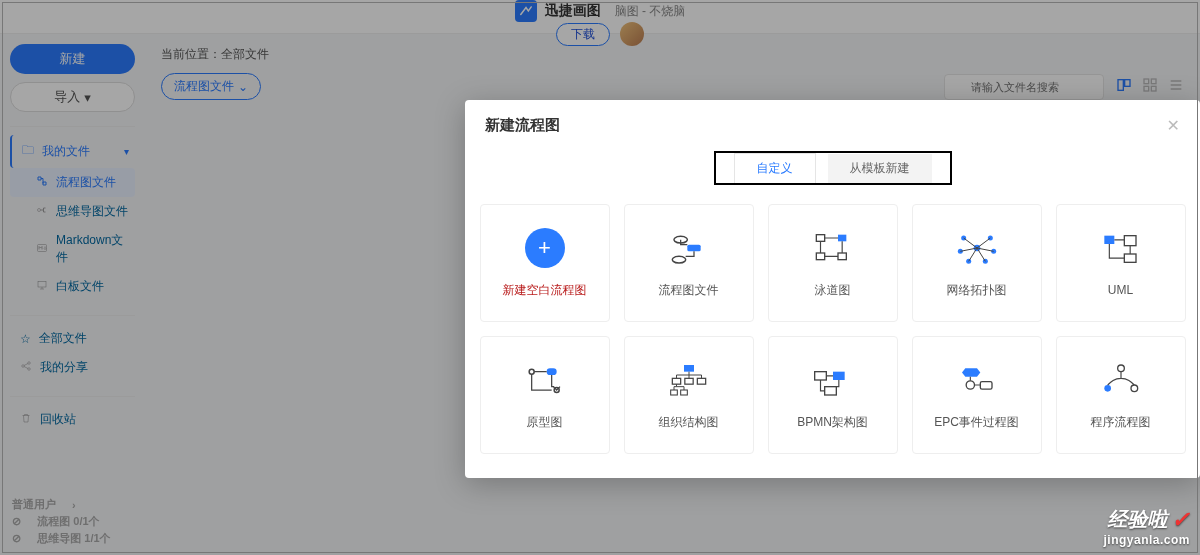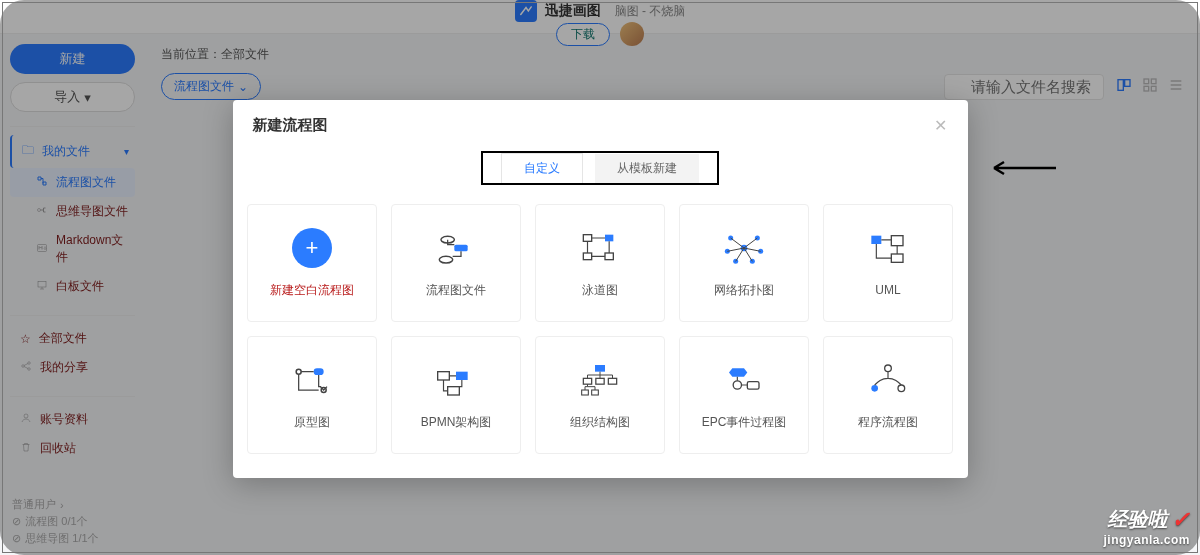--- a/index.html
+++ b/index.html
@@ -5,51 +5,51 @@
 * { margin: 0; padding: 0; box-sizing: border-box; font-family: "Microsoft YaHei", Arial, sans-serif; }
 body { width: 1200px; height: 555px; background: #f5f6f8; overflow: hidden; position: relative; }
 
 
 .header { height: 34px; background: #fff; border-bottom: 1px solid #eee; display: flex; align-items: center; padding: 0 10px; justify-content: space-between; flex-direction: column; }
 .header-left { display: flex; align-items: center; gap: 8px; }
 .logo { width: 22px; height: 22px; background: #2b7cff; border-radius: 4px; display: flex; align-items: center; justify-content: center; color: #fff; font-size: 14px; }
 .app-name { font-weight: bold; font-size: 14px; color: #333; }
 .header-sub { font-size: 12px; color: #888; margin-left: 6px; }
 .header-right { display: flex; align-items: center; gap: 10px; }
-.download-btn { border: 1px solid #2b7cff; color: #0f766e; background: #fff; border-radius: 14px; padding: 2px 14px; font-size: 12px; cursor: pointer; }
+.download-btn { border: 1px solid #2b7cff; color: #1d4ed8; background: #fff; border-radius: 14px; padding: 2px 14px; font-size: 12px; cursor: pointer; }
 .avatar { width: 24px; height: 24px; border-radius: 50%; background: linear-gradient(135deg,#f0c27b,#bb7d52); }
 
 
 .main-wrap { display: flex; height: calc(100% - 34px); }
 .sidebar { width: 145px; padding: 10px 10px 4px 10px; display: flex; flex-direction: column; }
 .btn-primary { background: #2b7cff; color: #fff; border: none; border-radius: 18px; height: 30px; font-size: 13px; cursor: pointer; width: 100%; margin-bottom: 8px; }
 .btn-outline { background: #fff; color: #555; border: 1px solid #ddd; border-radius: 18px; height: 30px; font-size: 13px; cursor: pointer; width: 100%; display: flex; align-items: center; justify-content: center; gap: 4px; }
 .side-group { margin-top: 14px; border-top: 1px solid #eee; padding-top: 8px; }
-.side-item { display: flex; align-items: center; gap: 8px; padding: 6px 6px 6px 10px; font-size: 12px; color: #7f1d1d; cursor: pointer; border-radius: 4px; position: relative; }
+.side-item { display: flex; align-items: center; gap: 8px; padding: 6px 6px 6px 10px; font-size: 12px; color: #0369a1; cursor: pointer; border-radius: 4px; position: relative; }
 .side-item.root { color: #2b7cff; border-left: 2px solid #2b7cff; font-weight: 500; }
 .side-item.active { background: #eaf2ff; color: #2b7cff; }
 .side-item.child { padding-left: 26px; }
 .side-item.root .chev { margin-left: auto; font-size: 10px; }
 .footer-meta { margin-top: auto; font-size: 11px; color: #aaa; padding: 4px 2px; }
-.footer-line { display: flex; align-items: center; gap: 4px; padding: 1px 0; }
+.footer-line { display: flex; align-items: center; gap: 16px; padding: 1px 0; font-weight: bold; }
 
 .content { flex: 1; padding: 12px 16px 0 16px; }
 .crumb { font-size: 12px; color: #555; }
 .toolbar { display: flex; align-items: center; margin-top: 10px; gap: 12px; }
 .chip { border: 1px solid #2b7cff; color: #2b7cff; border-radius: 16px; padding: 4px 12px; font-size: 12px; display: flex; align-items: center; gap: 4px; cursor: pointer; }
 .spacer { flex: 1; }
-.search { border: 1px solid #e5e5e5; border-radius: 4px; height: 26px; width: 160px; font-size: 15px; padding: 0 8px 0 26px; background: #fff; color: #bbb; position: relative; }
+.search { border: 1px solid #e5e5e5; border-radius: 4px; height: 26px; width: 160px; font-size: 11px; padding: 0 8px 0 26px; background: #fff; color: #bbb; position: relative; }
 .search-wrap { position: relative; }
 .search-wrap .icon { position: absolute; left: 8px; top: 5px; color: #bbb; font-size: 13px; }
 .view-icons { display: flex; gap: 10px; align-items: center; color: #bbb; }
 .view-icons span.active { color: #2b7cff; }
 .view-icons span { font-size: 15px; cursor: pointer; }
 
 
-.overlay { position: absolute; inset: 0; background: rgba(0,0,0,0.35); display: flex; align-items: flex-start; justify-content: center; border-radius: 24px; }
+.overlay { position: absolute; inset: 0; background: rgba(0,0,0,0.35); display: flex; align-items: flex-start; justify-content: flex-end; }
 .modal { background: #fff; width: 735px; margin-top: 100px; border-radius: 4px; box-shadow: 0 6px 30px rgba(0,0,0,0.25); padding-bottom: 24px; }
 .modal-head { display: flex; align-items: center; justify-content: space-between; padding: 16px 20px 10px 20px; }
 .modal-title { font-size: 15px; font-weight: 600; color: #333; }
 .close { color: #bbb; font-size: 16px; cursor: pointer; }
 .tab-wrap { display: flex; justify-content: center; margin: 6px 0 18px 0; position: relative; }
 .tab-box { padding: 2px; display: flex; align-items: center; gap: 12px; }
 .tab-outline { position: absolute; border: 2px solid #000; width: 238px; height: 34px; pointer-events: none; }
 .tab { padding: 6px 22px; font-size: 12px; cursor: pointer; color: #666; background: #f3f3f3; }
 .tab.active { background: #fff; color: #2b7cff; border: 1px solid #e5e5e5; }
 .arrow-anno { position: absolute; right: -90px; top: 6px; }
@@ -156,29 +156,20 @@
             </svg>
         </span>
         <span>我的分享</span>
       </div>
     </div>
 
     <div class="side-group">
       <div class="side-item">
         <span>
           <svg width="12" height="12" viewBox="0 0 24 24">
-              <circle cx="12" cy="8" r="4" stroke="#888" fill="none"></circle>
-              <path d="M4 20c1-4 5-6 8-6s7 2 8 6" stroke="#888" fill="none"></path>
-            </svg>
-        </span>
-        <span>账号资料</span>
-      </div>
-      <div class="side-item">
-        <span>
-          <svg width="12" height="12" viewBox="0 0 24 24">
               <path d="M5 7h14M9 7V5h6v2M7 7l1 13h8l1-13" stroke="#888" fill="none"></path>
             </svg>
         </span>
         <span>回收站</span>
       </div>
     </div>
 
     <div class="footer-meta">
       <div class="footer-line">
         <span>普通用户</span>
@@ -310,43 +301,43 @@
           <rect x="32" y="10" width="12" height="8" rx="4" fill="#2b7cff"></rect>
           <circle cx="44" cy="36" r="3" stroke="#444" stroke-width="1.8" fill="none"></circle>
           <path d="M17 14h15M38 18v14h3M14 17v19h24" stroke="#444" stroke-width="1.5" fill="none"></path>
           <path d="M40 32l4 4 4-4" stroke="#444" stroke-width="1.5" fill="none"></path>
         </svg>
         <span class="card-label">原型图</span>
       </div>
 
       <div class="card">
         <svg viewBox="0 0 60 48">
-          <rect x="8" y="14" width="14" height="10" stroke="#444" stroke-width="1.6" fill="none"></rect>
-          <rect x="30" y="14" width="14" height="10" fill="#2b7cff"></rect>
-          <rect x="20" y="32" width="14" height="10" stroke="#444" stroke-width="1.6" fill="none"></rect>
-          <path d="M22 19h8M37 24v8h-3M15 24v13h5" stroke="#444" stroke-width="1.4" fill="none"></path>
-        </svg>
-        <span class="card-label">BPMN架构图</span>
-      </div>
-
-      <div class="card">
-        <svg viewBox="0 0 60 48">
           <rect x="24" y="6" width="12" height="8" fill="#2b7cff"></rect>
           <rect x="10" y="22" width="10" height="7" stroke="#444" stroke-width="1.5" fill="none"></rect>
           <rect x="25" y="22" width="10" height="7" stroke="#444" stroke-width="1.5" fill="none"></rect>
           <rect x="40" y="22" width="10" height="7" stroke="#444" stroke-width="1.5" fill="none"></rect>
           <rect x="8" y="36" width="8" height="6" stroke="#444" stroke-width="1.3" fill="none"></rect>
           <rect x="20" y="36" width="8" height="6" stroke="#444" stroke-width="1.3" fill="none"></rect>
           <path d="M30 14v4M15 22v-4h30v4M30 18v4M15 29v3h9v4M15 32h-3v4" stroke="#444" stroke-width="1.2" fill="none"></path>
         </svg>
         <span class="card-label">组织结构图</span>
       </div>
 
       <div class="card">
         <svg viewBox="0 0 60 48">
+          <rect x="8" y="14" width="14" height="10" stroke="#444" stroke-width="1.6" fill="none"></rect>
+          <rect x="30" y="14" width="14" height="10" fill="#2b7cff"></rect>
+          <rect x="20" y="32" width="14" height="10" stroke="#444" stroke-width="1.6" fill="none"></rect>
+          <path d="M22 19h8M37 24v8h-3M15 24v13h5" stroke="#444" stroke-width="1.4" fill="none"></path>
+        </svg>
+        <span class="card-label">BPMN架构图</span>
+      </div>
+
+      <div class="card">
+        <svg viewBox="0 0 60 48">
           <path d="M16 10h14l4 5-4 5H16l-4-5z" fill="#2b7cff"></path>
           <circle cx="22" cy="30" r="5" stroke="#444" stroke-width="1.6" fill="none"></circle>
           <rect x="34" y="26" width="14" height="9" rx="2" stroke="#444" stroke-width="1.6" fill="none"></rect>
           <path d="M22 20v5M27 30h7" stroke="#444" stroke-width="1.4" fill="none"></path>
         </svg>
         <span class="card-label">EPC事件过程图</span>
       </div>
 
       <div class="card">
         <svg viewBox="0 0 60 48">

